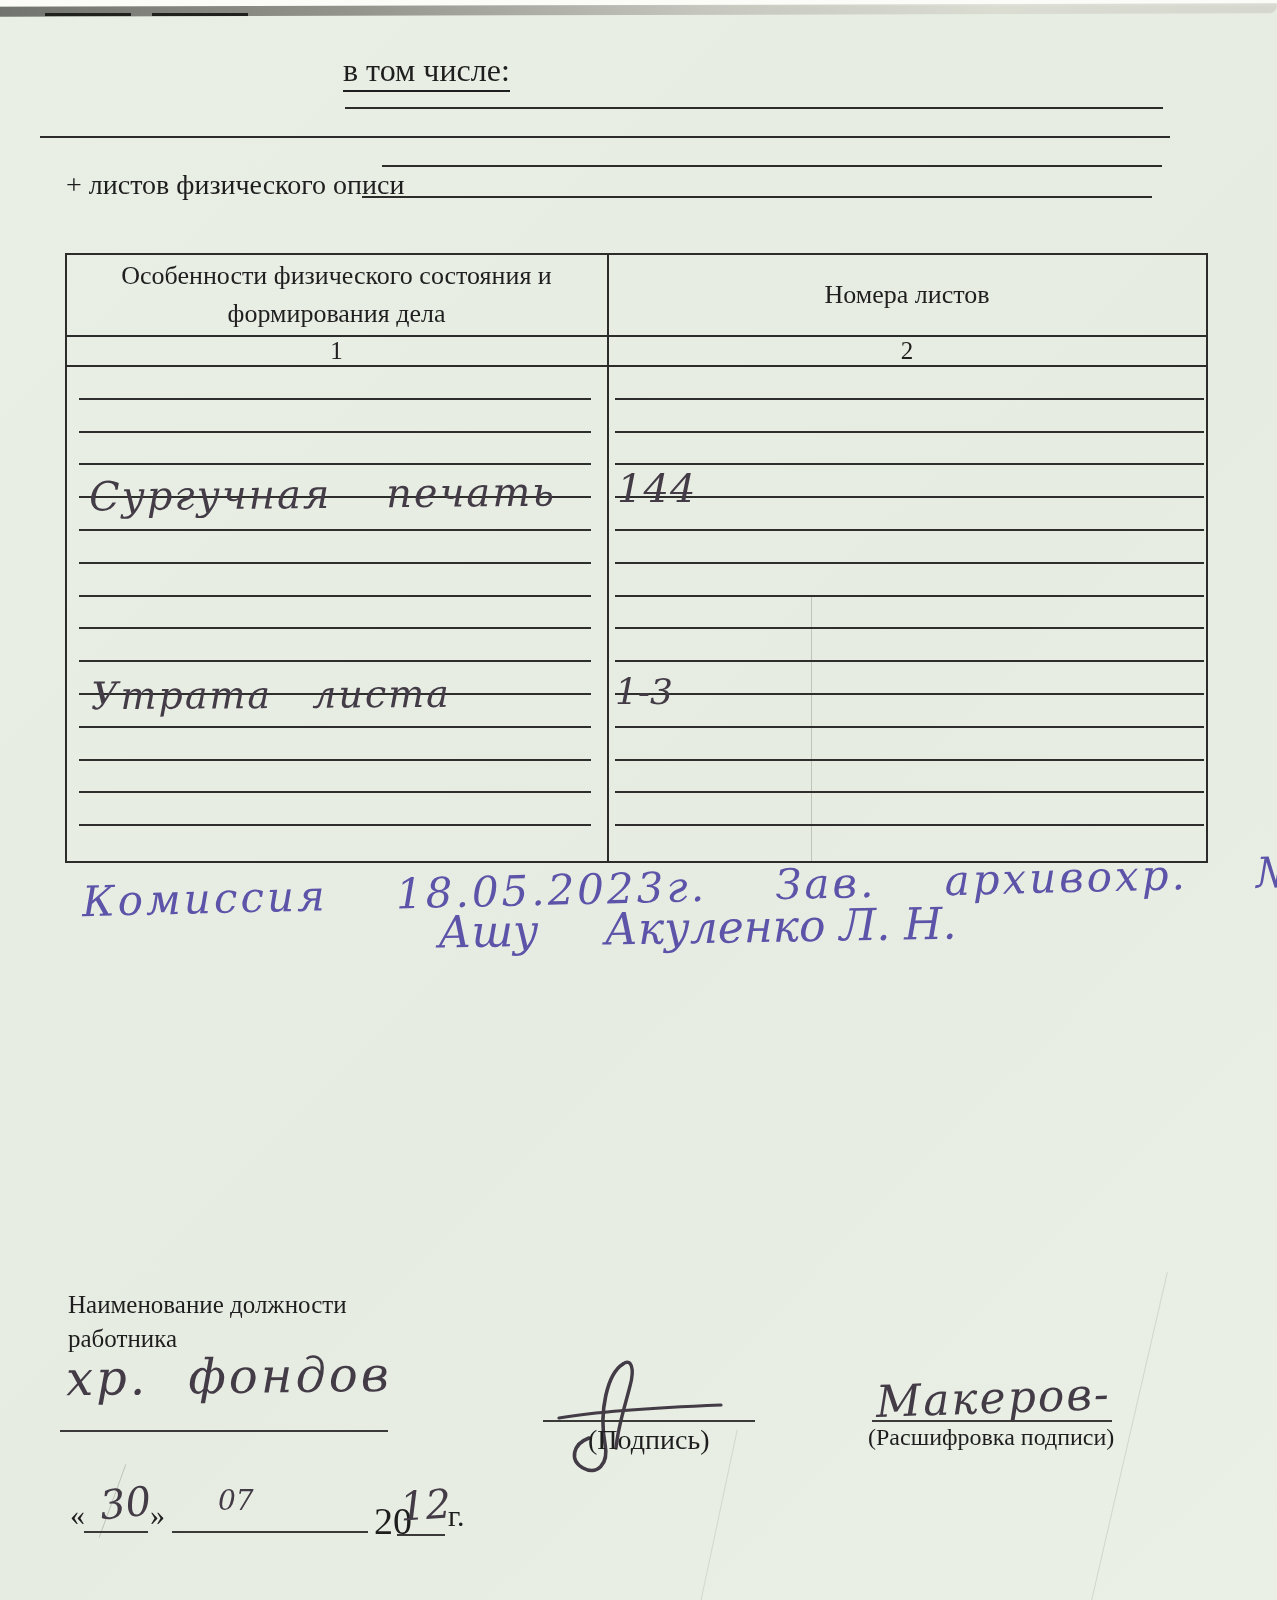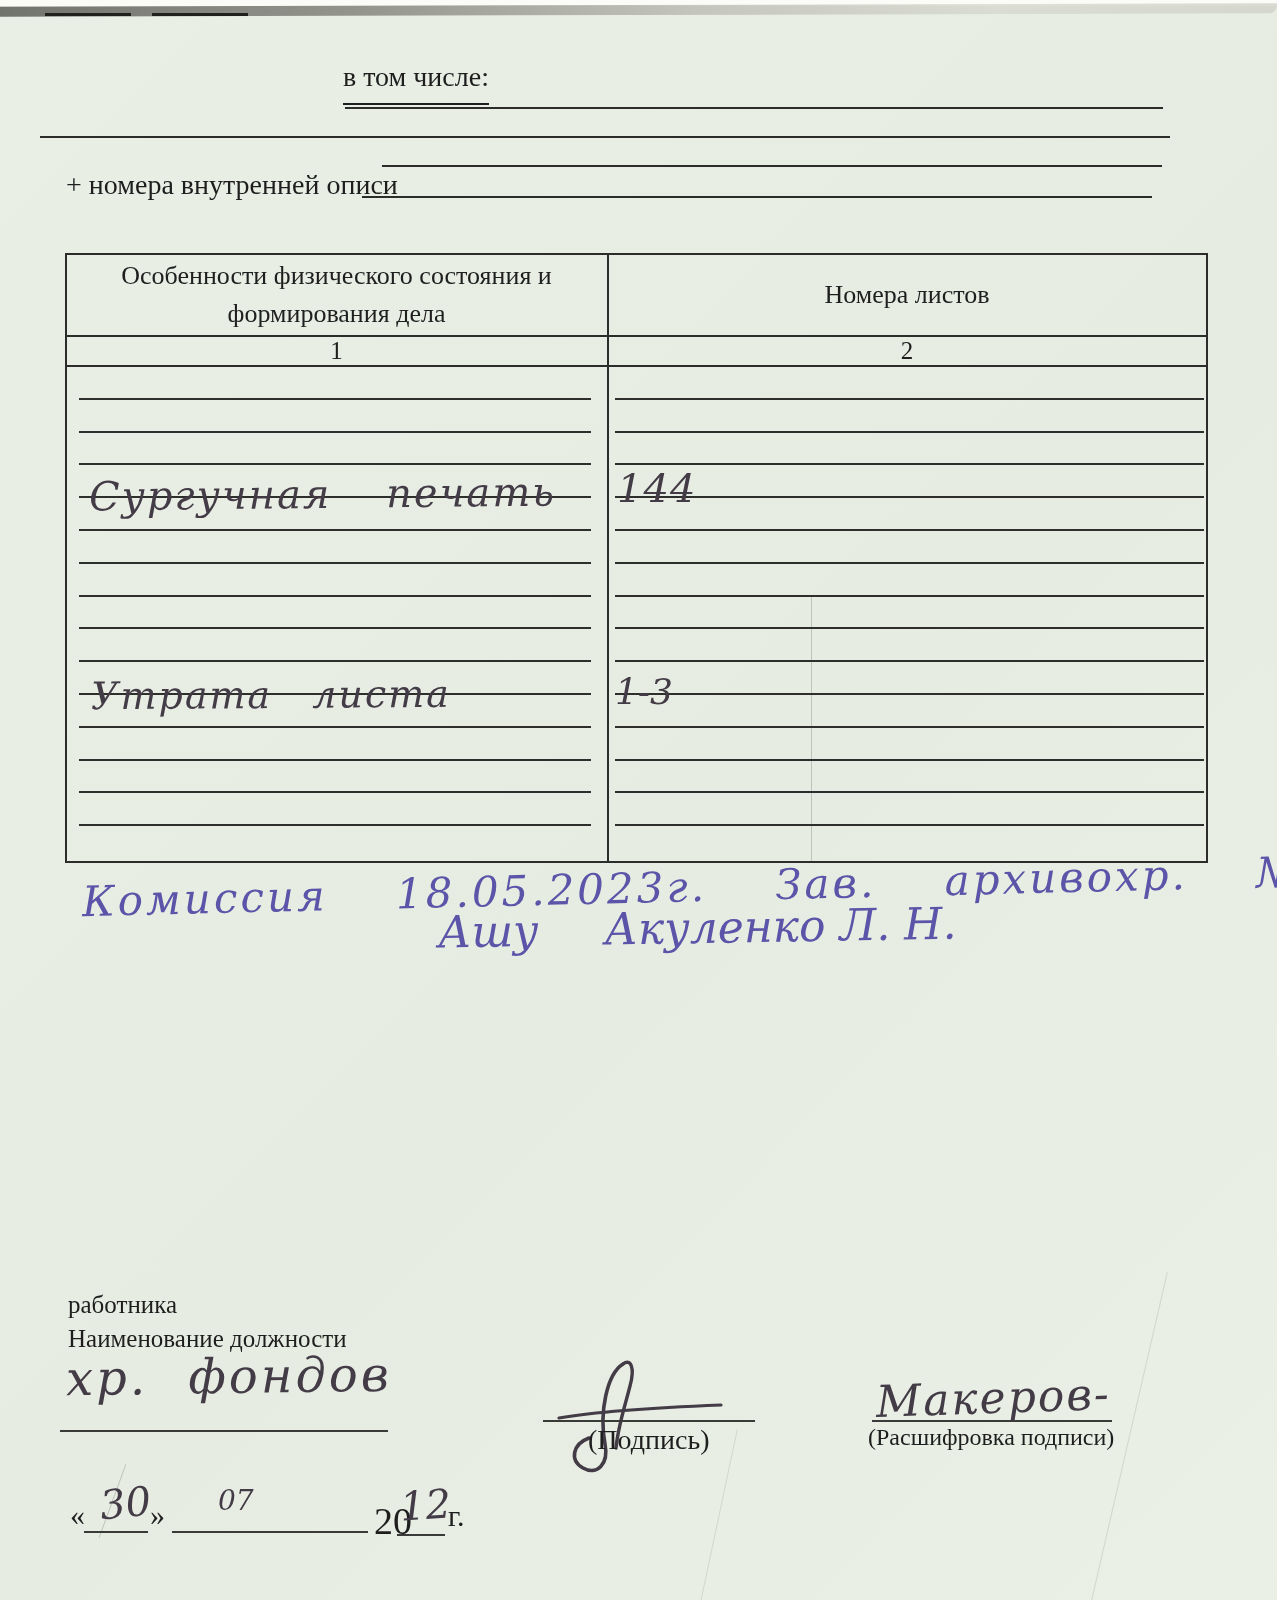--- a/index.html
+++ b/index.html
@@ -21,21 +21,21 @@
   .scan-frag{position:absolute;height:3px;background:#20201e;top:13px;}
   .frag1{left:45px;width:86px;}
   .frag2{left:152px;width:96px;}
   .crease{position:absolute;background:rgba(130,130,118,.38);width:1px;}
   .crease-v{left:811px;top:596px;height:266px;}
   .crease-d1{left:112px;top:1462px;height:78px;transform:rotate(20deg);}
   .crease-d2{left:1128px;top:1268px;height:345px;transform:rotate(13deg);opacity:.6;}
   .crease-d3{left:718px;top:1428px;height:180px;transform:rotate(12deg);opacity:.55;}
   
   .printed{position:absolute;font-family:"Liberation Serif",serif;color:#1e1e1e;}
-  .heading{left:343px;top:61px;font-size:28px;border-bottom:2px solid #1e1e1e;padding-bottom:10px;}
+  .heading{left:343px;top:52px;font-size:32px;border-bottom:2px solid #1e1e1e;padding-bottom:1px;}
   .lbl1{left:66px;top:80px;font-size:28px;}
   .lbl2{left:66px;top:139px;font-size:28px;}
   .lbl3{left:66px;top:169px;font-size:28px;}
   .rule{position:absolute;height:2px;background:#2c2c2a;}
   .rule-a{left:345px;top:107px;width:818px;}
   .rule-b{left:40px;top:136px;width:1130px;}
   .rule-c{left:382px;top:165px;width:780px;}
   .rule-d{left:362px;top:196px;width:790px;}
   
   .tbl{position:absolute;left:65px;top:253px;width:1143px;height:610px;border:2px solid #2c2c2a;box-sizing:border-box;}
@@ -94,21 +94,21 @@
   <div class="scan-frag frag2"></div>
   <div class="crease crease-v"></div>
   <div class="crease crease-d1"></div>
   <div class="crease crease-d2"></div>
   <div class="crease crease-d3"></div>
 
   <div class="printed heading">в том числе:</div>
   <div class="rule rule-a"></div>
   <div class="rule rule-b"></div>
   <div class="rule rule-c"></div>
-  <div class="printed lbl3">+ номера внутренней описи</div>
+  <div class="printed lbl3">+ листов физического описи</div>
   <div class="rule rule-d"></div>
 
   <div class="tbl">
     <div class="tbl-head">
       <div class="cell-l">
         <div class="head-txt">Особенности физического состояния и формирования дела</div>
       </div>
       <div class="cell-r">
         <div class="head-txt">Номера листов</div>
       </div>
@@ -133,22 +133,22 @@
     <div class="hw ink-black hw-sheets2">1-3</div>
   </div>
 
   <div class="hw ink-blue hw-comm1">Комиссия 18.05.2023г. Зав. архивохр. №1</div>
   <div class="hw ink-blue hw-comm2">
     <span>Ашу</span>
     <span>Акуленко Л. Н.</span>
   </div>
 
   <div class="printed pos-label">
+    <div>Наименование должности</div>
     <div>работника</div>
-    <div>Наименование должности</div>
   </div>
   <div class="hw ink-black hw-position">хр. фондов</div>
   <div class="rule ink-line u-pos"></div>
 
   <svg class="sig-svg" width="215" height="135" viewBox="0 0 215 135">
     <path d="M 88 12 C 72 22, 64 60, 70 92 C 74 112, 62 124, 48 116 C 34 108, 38 92, 54 86" fill="none" stroke="#433c47" stroke-width="3.6" stroke-linecap="round"></path>
     <path d="M 88 12 C 96 6, 100 16, 95 34 C 90 54, 83 74, 81 96" fill="none" stroke="#433c47" stroke-width="3.4" stroke-linecap="round"></path>
     <path d="M 24 66 C 70 58, 135 55, 186 53" fill="none" stroke="#433c47" stroke-width="3.2" stroke-linecap="round"></path>
   </svg>
   <div class="rule ink-line u-sig"></div>

